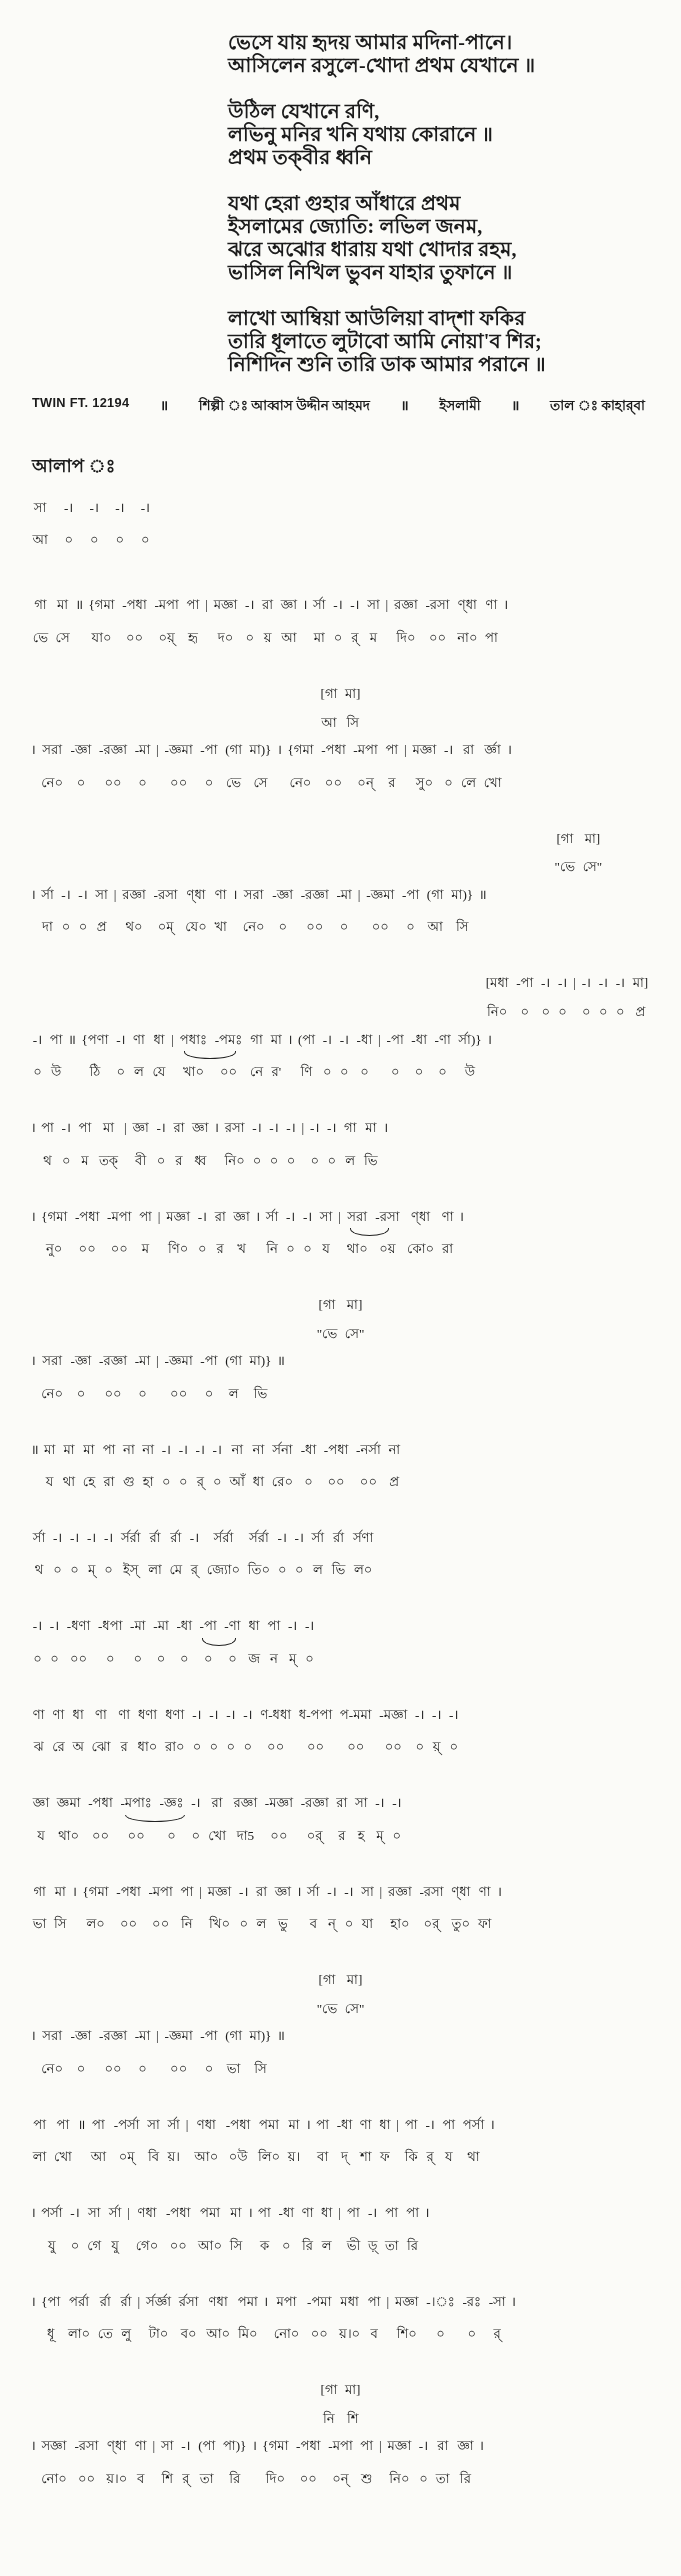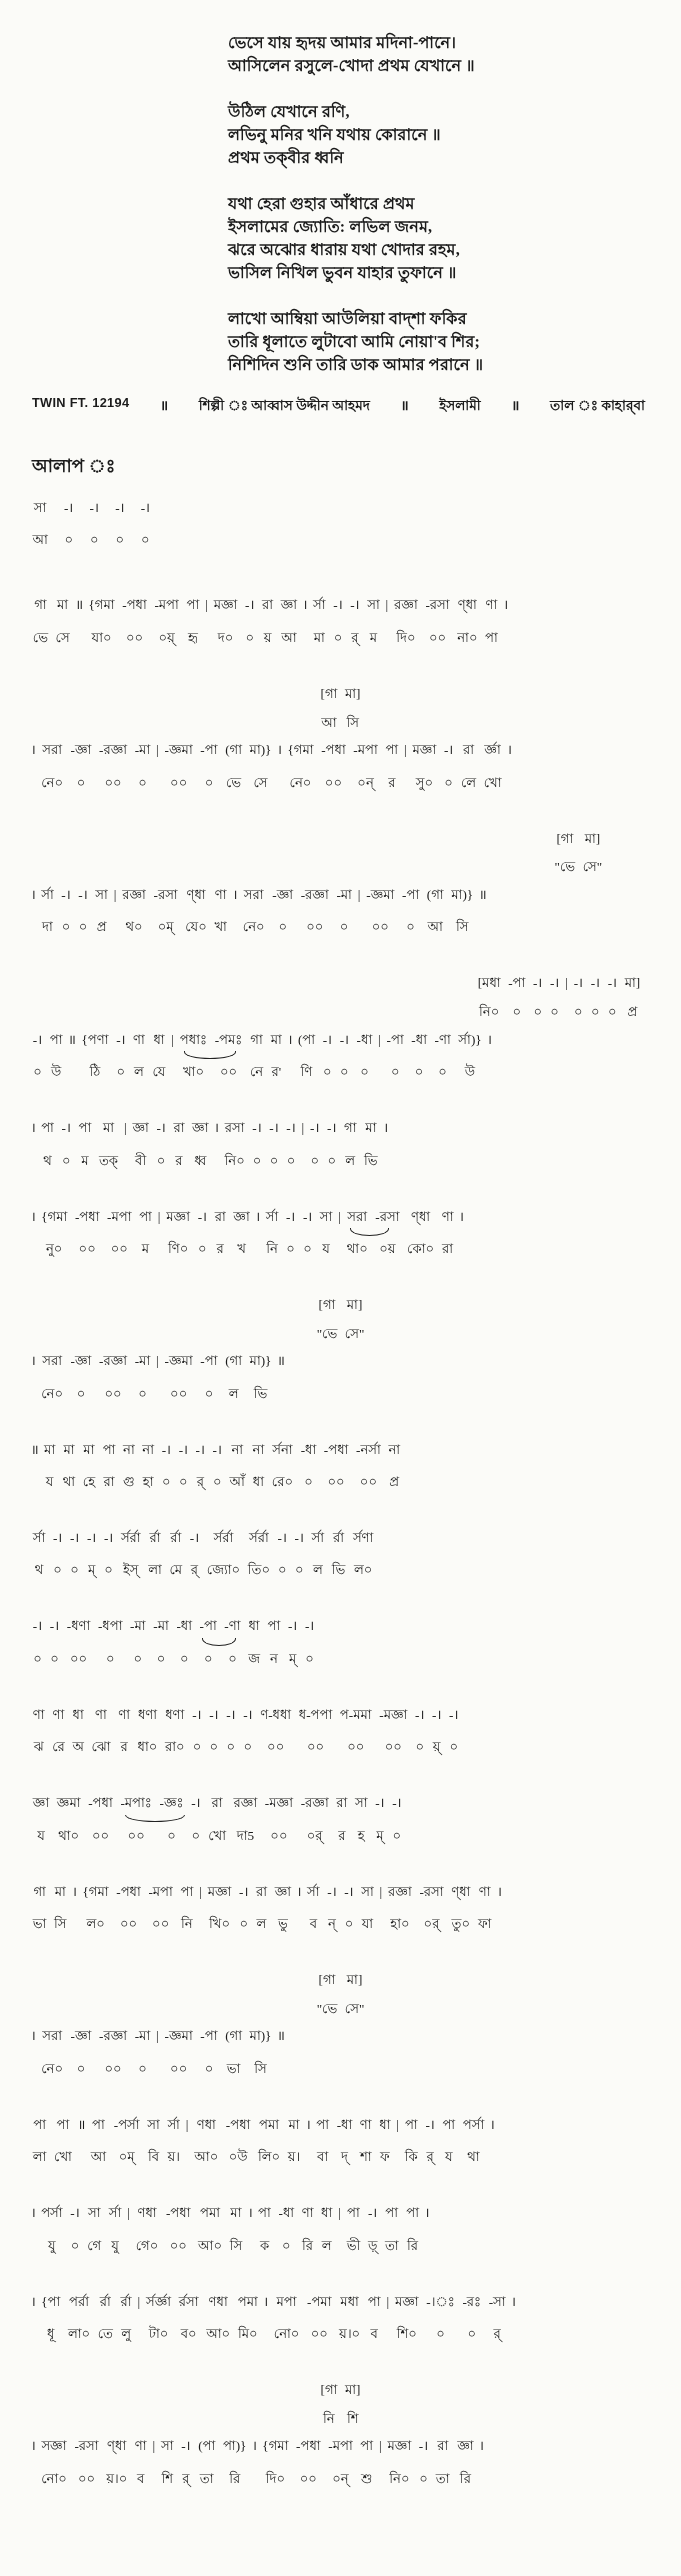--- a/index.html
+++ b/index.html
@@ -11,21 +11,21 @@
     background:#fbfbf8;
     color:#1b1b1b;
     font-family:"Liberation Serif","DejaVu Serif",serif;
     box-sizing:border-box;
     padding:25.6px 0 51px 0;
     overflow:hidden;
   }
   
   .lyrics-block{
     margin:5.1px 0 8.5px 228px;
-    font-size:16px;
+    font-size:20px;
     line-height:23px;
     font-weight:bold;
     letter-spacing:0.2px;
   }
   .lyric-line{white-space:pre;}
   .lyric-line.blank{height:23px;}
   
   .header-row{
     display:flex;
     align-items:flex-start;
@@ -50,21 +50,21 @@
   .score-area{margin-top:6.8px;}
   .system{
     display:flex;
     flex-wrap:nowrap;
     align-items:flex-start;
     margin:0 8.5px 37px 29px;
     font-size:13.2px;
   }
   .system.center{justify-content:center;margin-left:8.5px;}
   .system.right{justify-content:flex-end;margin-right:75px;margin-left:8.5px;}
-  .system.right.wide{margin-right:37px;}
+  .system.right.wide{margin-right:29px;}
   .system.cue{margin-bottom:8.5px;margin-top:12px;}
   .system.alap{margin-bottom:46px;}
   .alap .tok{padding:0 12.8px 0 3.4px;}
   .tok{
     display:inline-flex;
     flex-direction:column;
     align-items:center;
     padding:0 3.8px;
     min-width:8.5px;
   }

